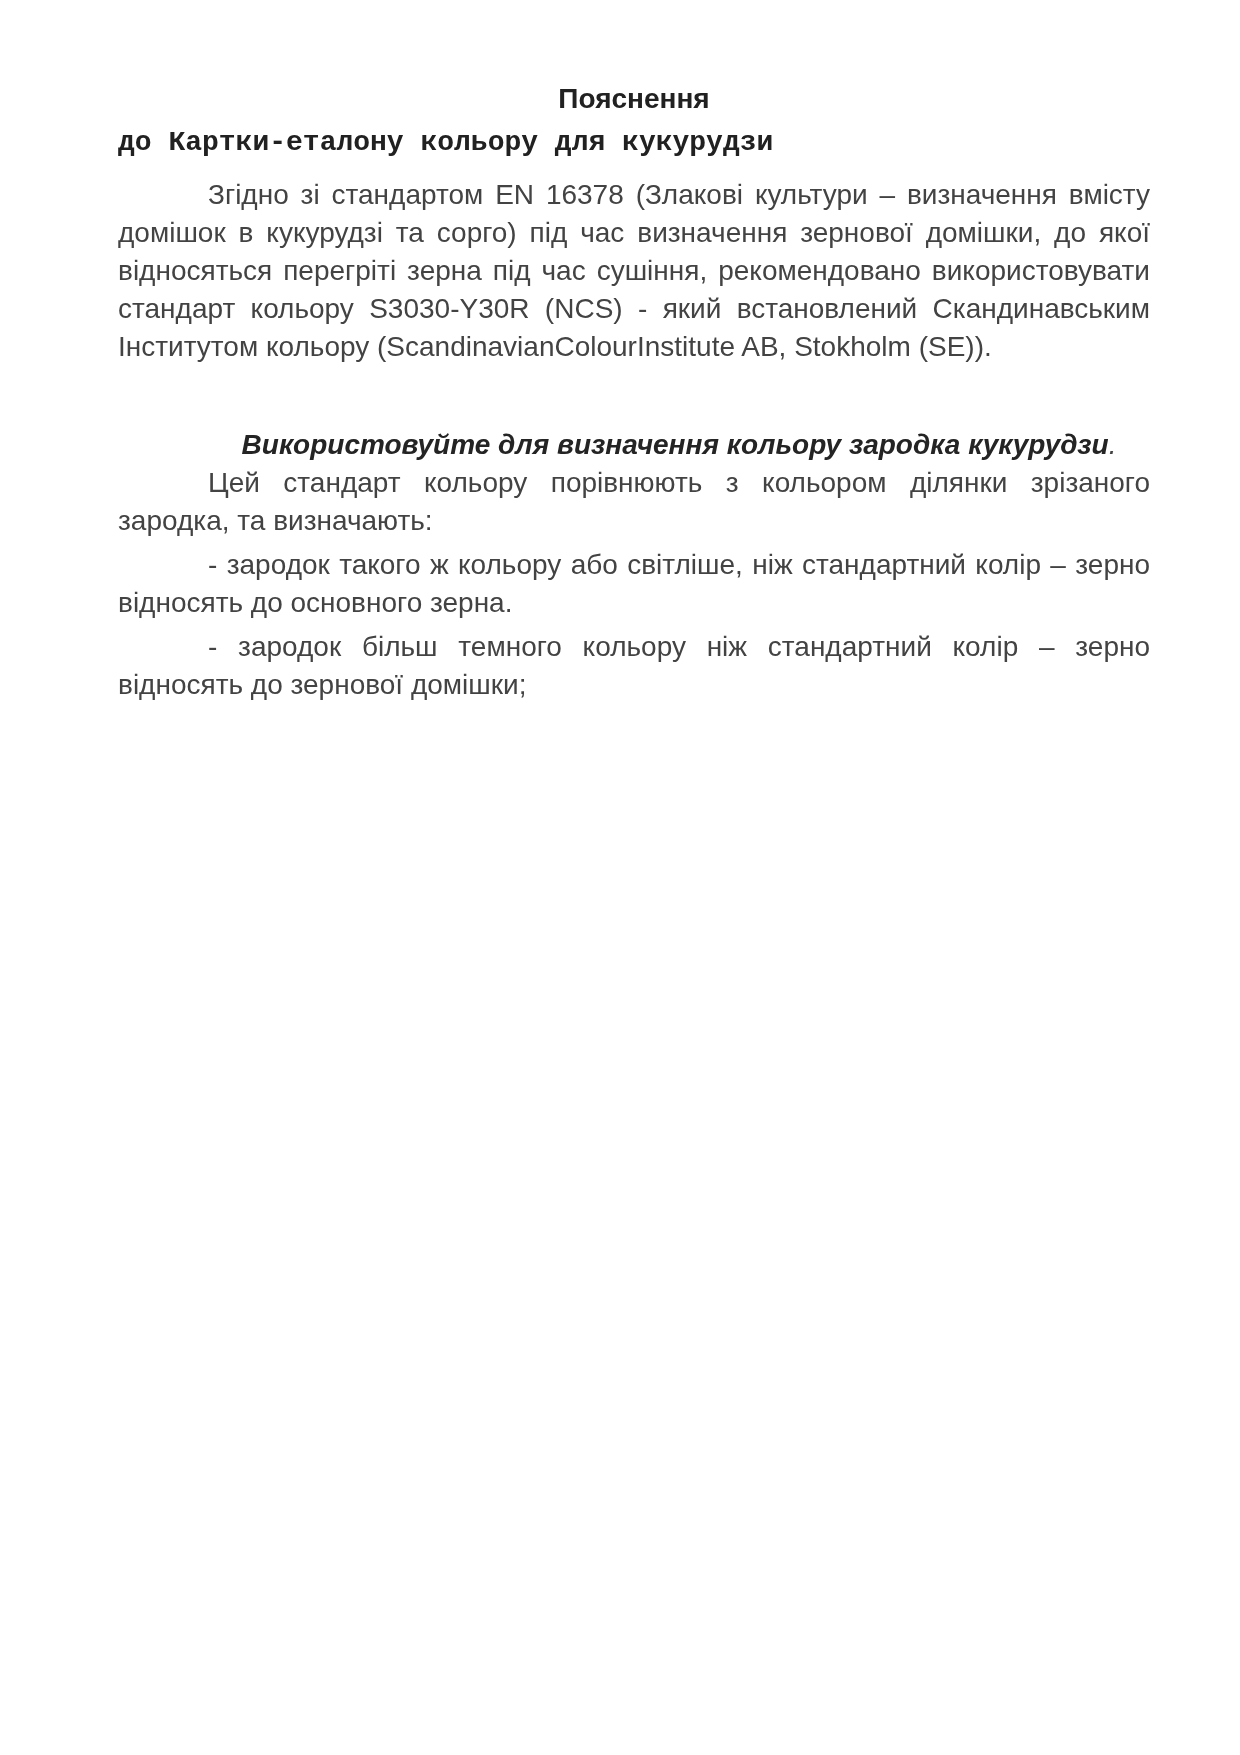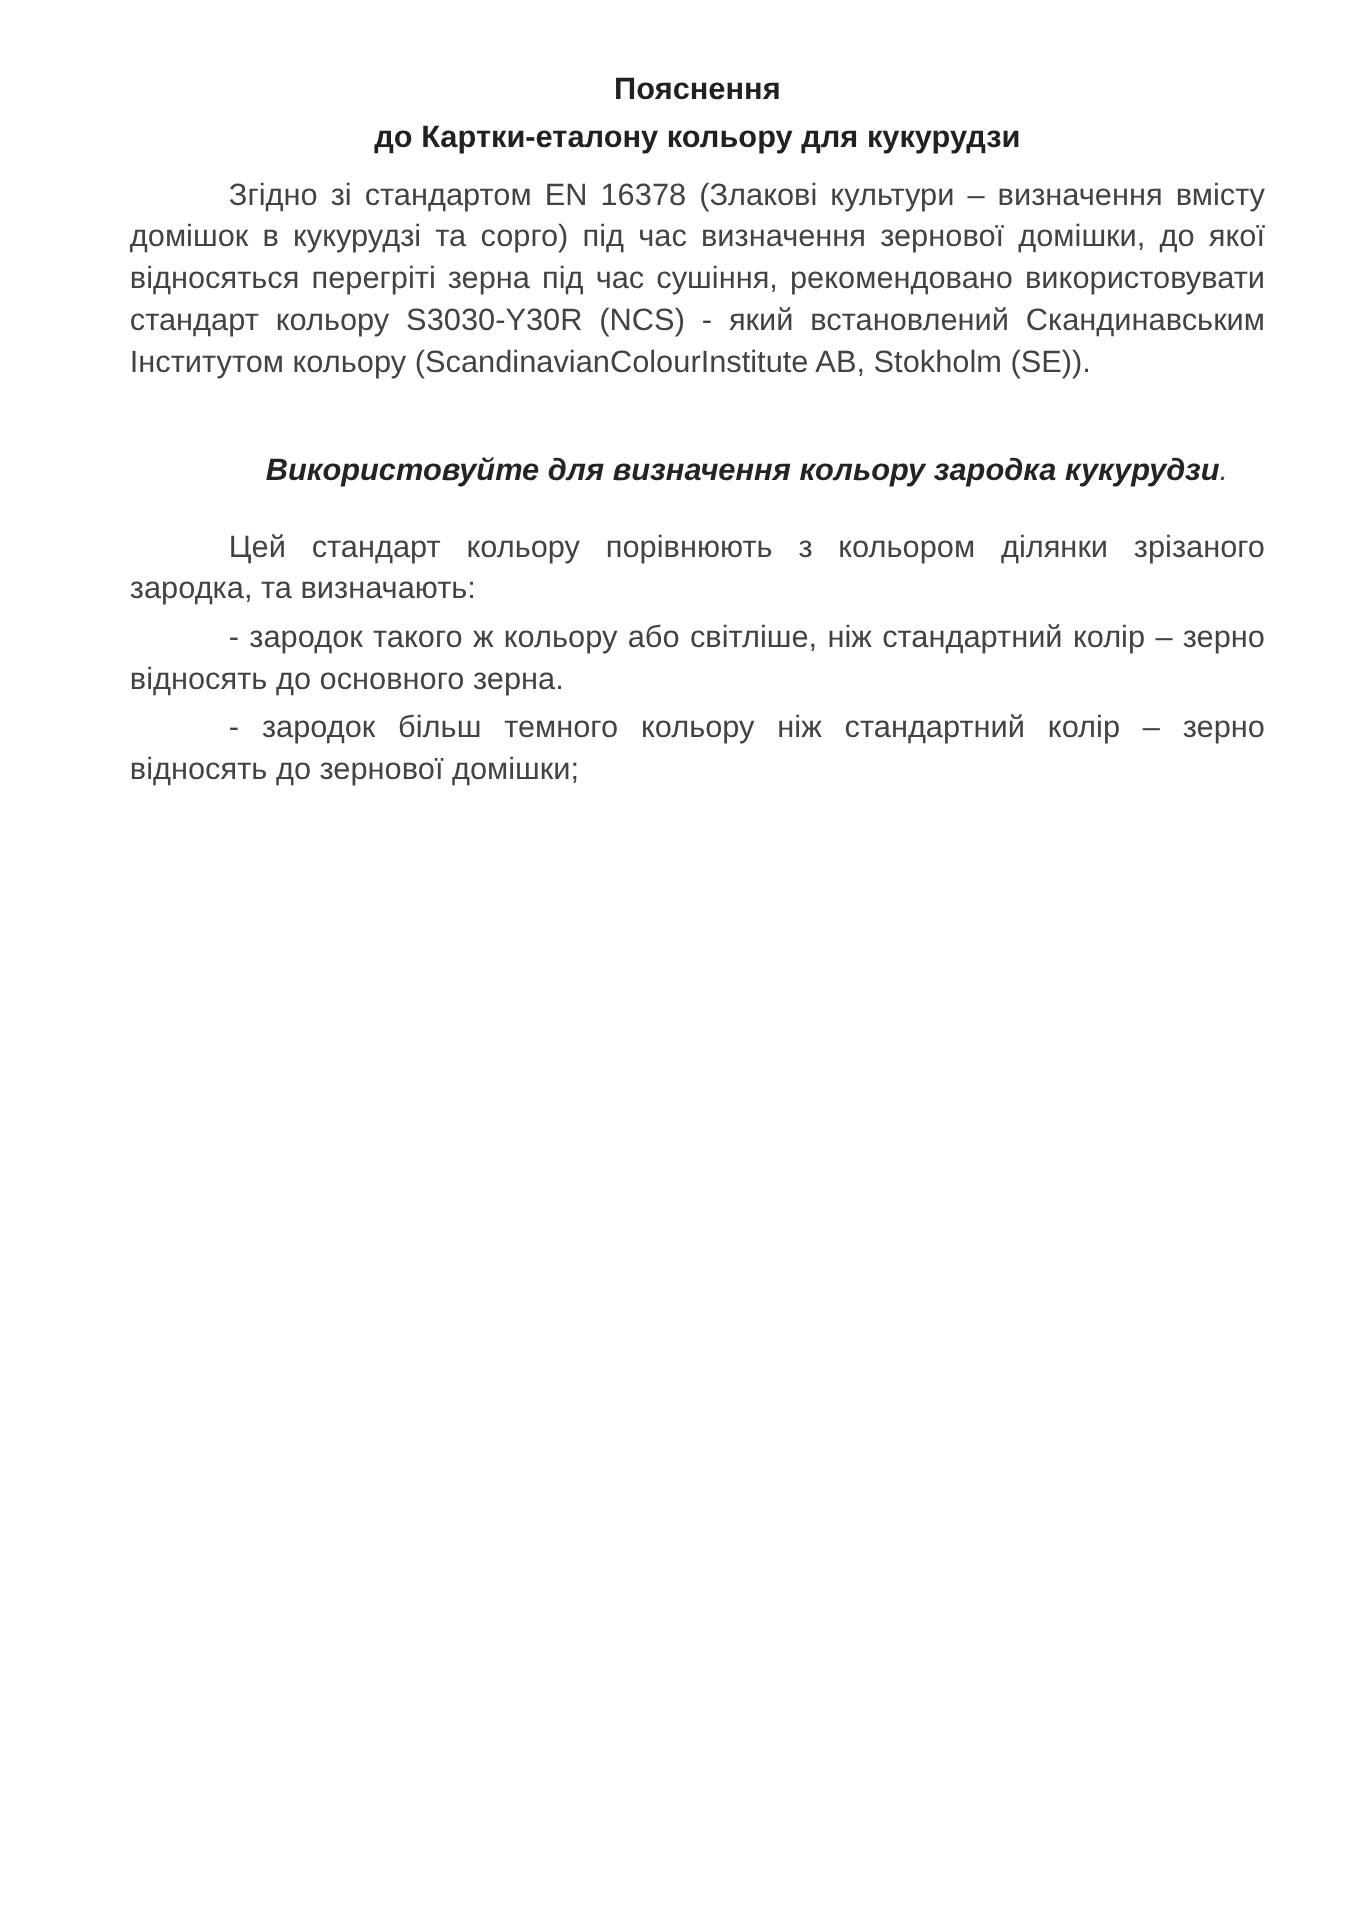--- a/index.html
+++ b/index.html
@@ -6,59 +6,60 @@
     margin: 0;
     padding: 0;
     background: #ffffff;
   }
   .page {
     position: relative;
     width: 1240px;
     height: 1375px;
     box-sizing: border-box;
     background: #ffffff;
-    padding: 62px 90px 40px 118px;
+    padding: 80px 90px 40px 118px;
     font-family: "Liberation Sans", "DejaVu Sans", sans-serif;
     font-size: 28px;
     line-height: 38px;
     color: #434343;
   }
   .doc-title {
     margin: 0;
     text-align: center;
     font-size: 28px;
     line-height: 38px;
     font-weight: 700;
     color: #212121;
   }
   .doc-subtitle {
     margin: 6px 0 0 0;
-    text-align: center;
+    text-align: left;
     font-size: 28px;
     line-height: 38px;
     font-weight: 700;
     color: #212121;
+    font-family: Liberation Mono, monospace;
   }
   p.body-par {
     margin: 0;
     text-align: justify;
     text-indent: 90px;
     color: #434343;
   }
   p.par-standard { margin-top: 14px; }
   p.par-instruction {
     margin: 60px 0 0 0;
     text-indent: 90px;
     text-align: center;
     color: #242424;
     font-style: italic;
   }
   p.par-instruction .bold-text { font-weight: 700; }
   p.par-instruction .period { font-weight: 400; color: #434343; }
-  p.par-comparison { margin-top: 32px; }
+  p.par-comparison { }
   p.par-bullet { margin-top: 6px; }
 </style>
 </head>
 <body>
 
 <div class="page">
 
   <h1 class="doc-title">Пояснення</h1>
 
   <h2 class="doc-subtitle">до Картки-еталону кольору для кукурудзи</h2>

